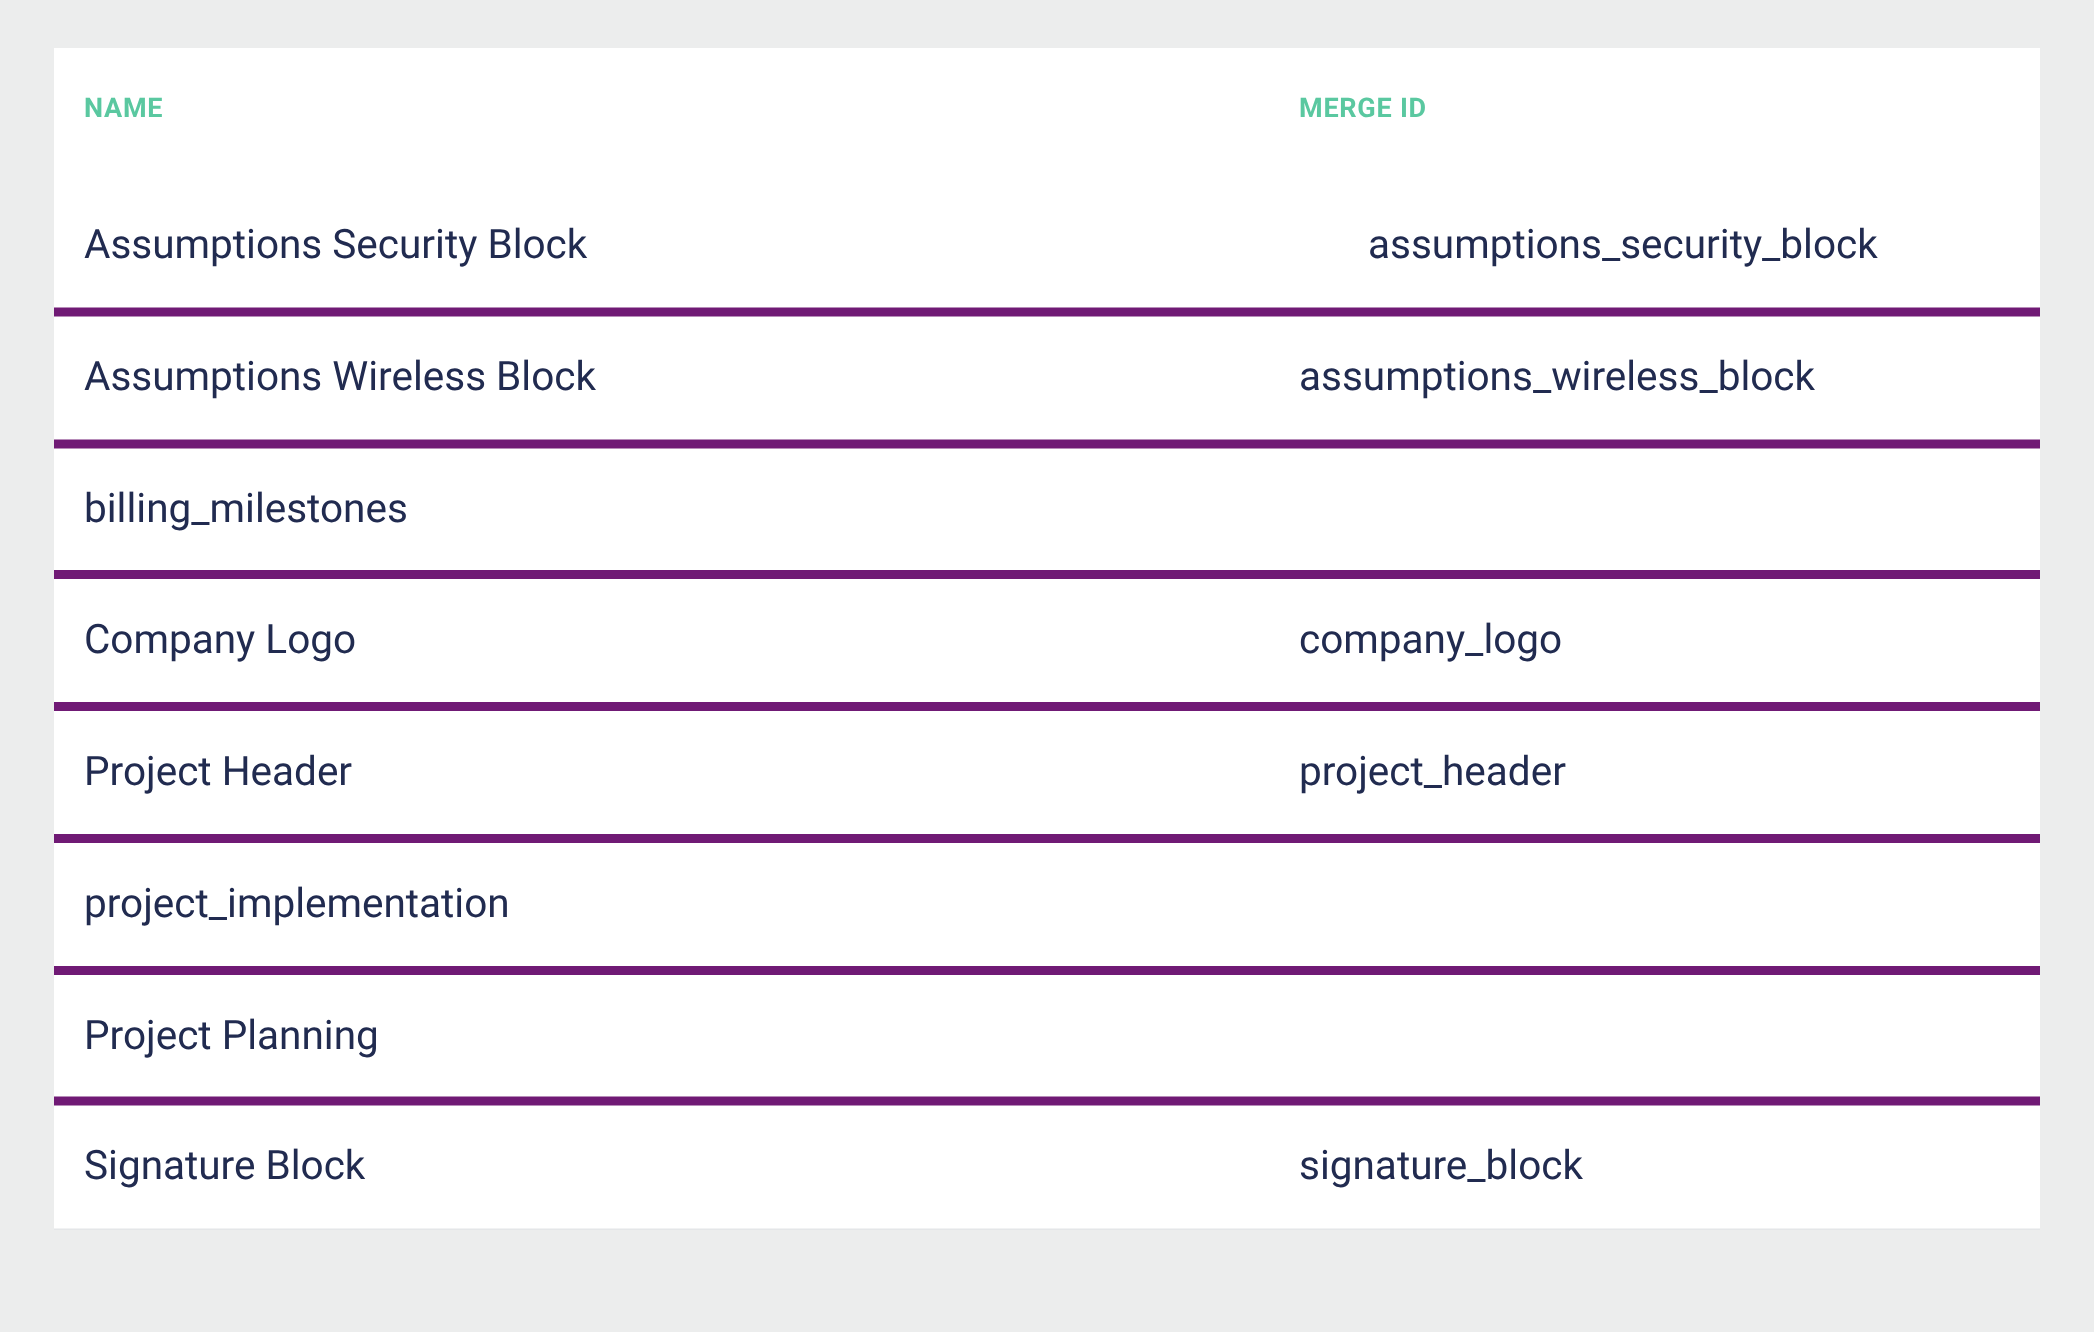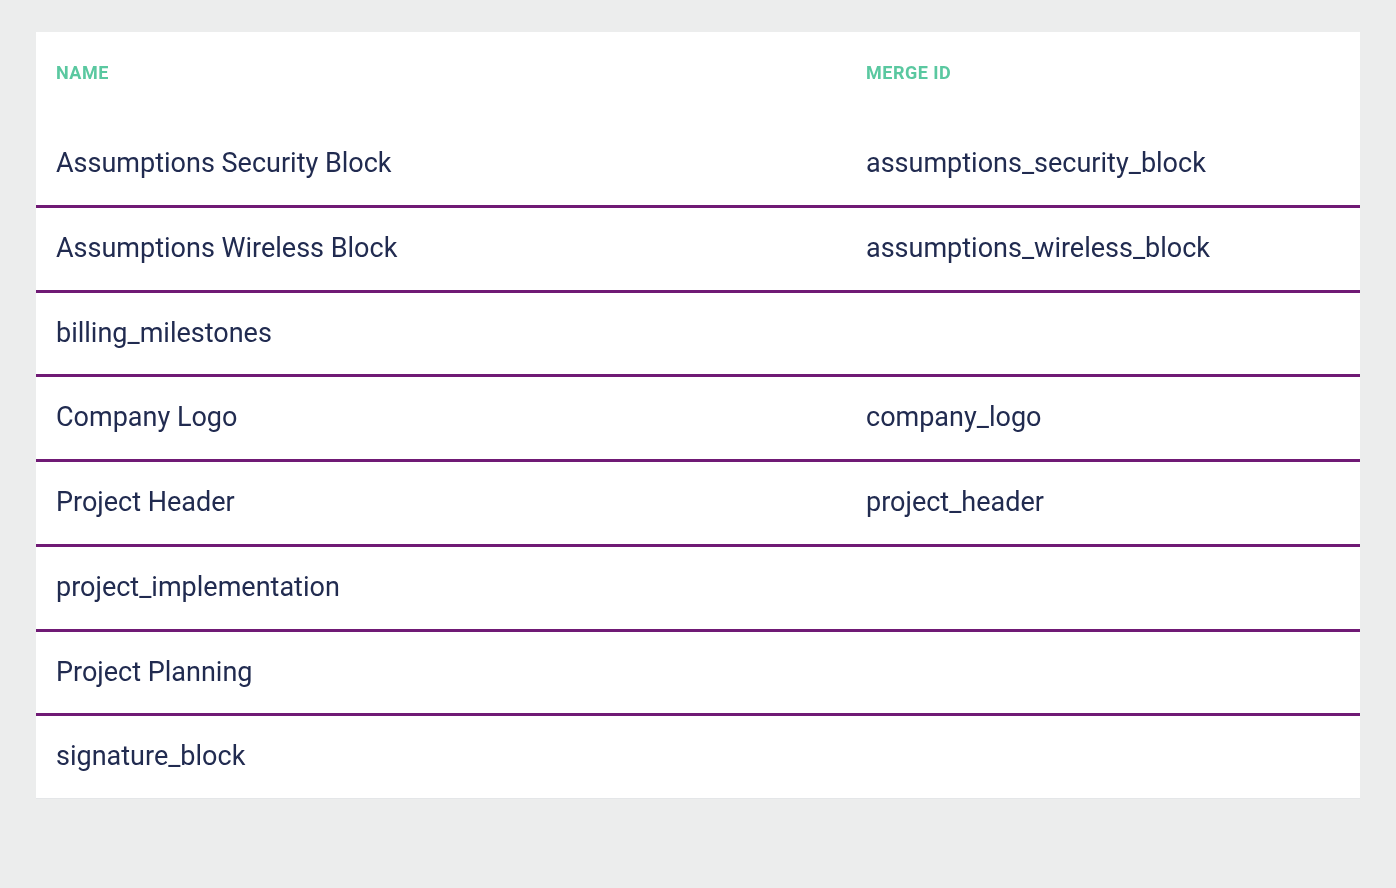--- a/index.html
+++ b/index.html
@@ -32,26 +32,27 @@
   .col-name {
     flex: 0 0 810px;
   }
   .col-merge {
     flex: 1;
   }
   .table-row {
     display: flex;
     align-items: center;
     padding: 24px 20px;
-    border-top: 3px solid #701a75;
+    border-top: 6px solid #701a75;
     font-size: 27px;
     color: #212b50;
   }
   .table-body .table-row:first-child {
     border-top: none;
+    gap: 46px;
   }
   .table-body .table-row:last-child {
     border-bottom: 1px solid #e4e6e8;
   }
   .cell {
     line-height: 1.25;
   }
 </style>
 </head>
 <body>
@@ -81,16 +82,17 @@
       <div class="cell col-name">Project Header</div>
       <div class="cell col-merge">project_header</div>
     </div>
     <div class="table-row">
       <div class="cell col-merge">project_implementation</div>
     </div>
     <div class="table-row">
       <div class="cell col-name">Project Planning</div>
     </div>
     <div class="table-row">
+      <div class="cell col-name">Signature Block</div>
       <div class="cell col-merge">signature_block</div>
     </div>
   </div>
 </div>
 
 </body></html>

